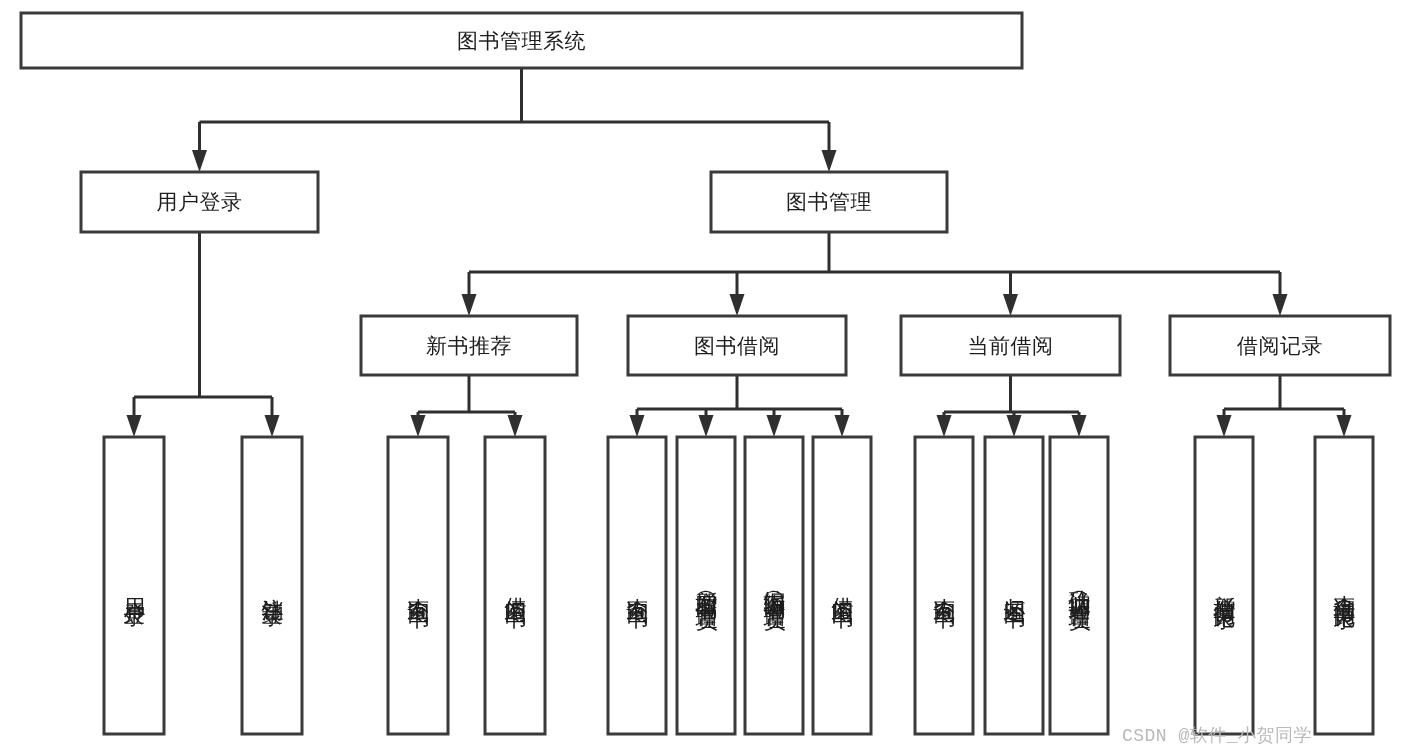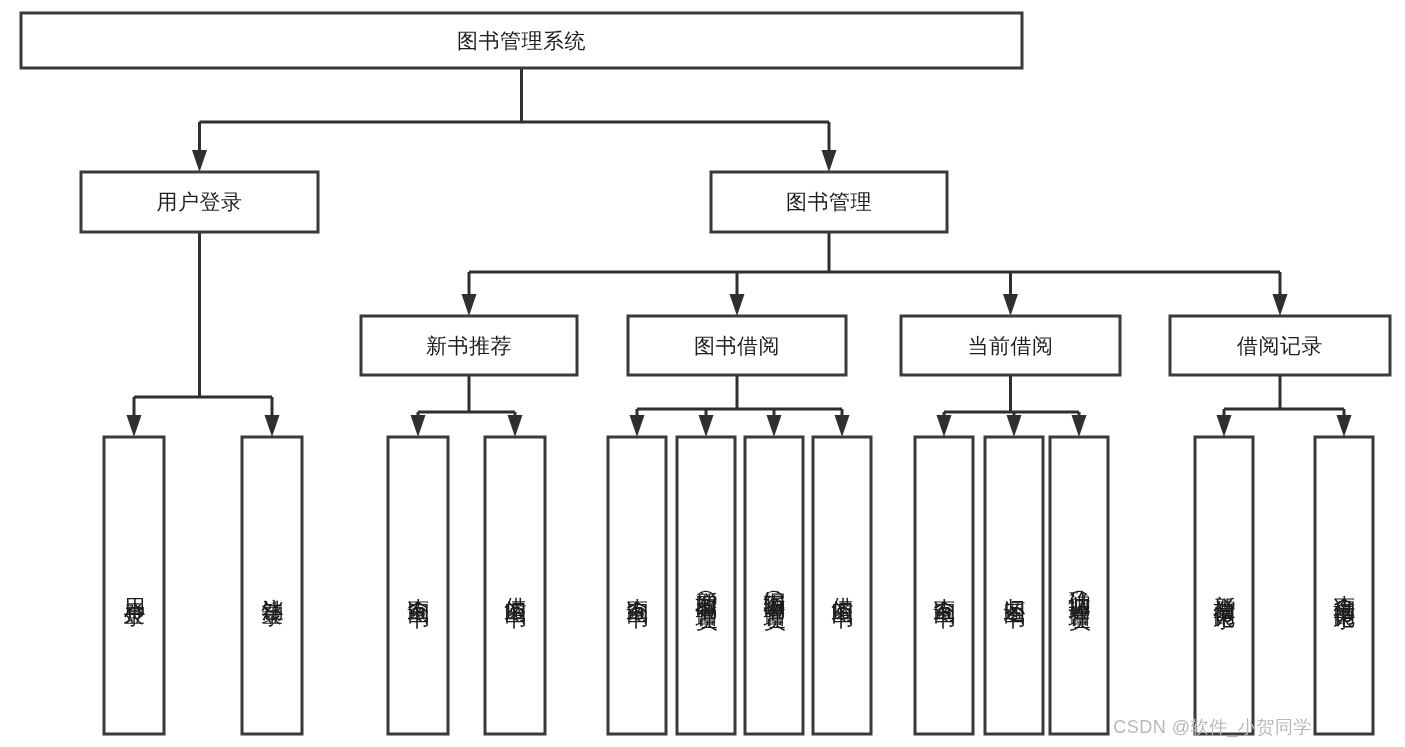--- a/index.html
+++ b/index.html
@@ -69,22 +69,22 @@
     font-size: 22px;
     line-height: 1.04;
     color: #1d1d1d;
     letter-spacing: 3px;
     white-space: nowrap;
     text-align: center;
   }
   .watermark {
     position: absolute;
     right: 8px;
-    bottom: 8px;
-    font-family: Liberation Sans, sans-serif;
+    bottom: 0;
+    font-family: Liberation Mono, monospace;
     font-size: 18px;
     color: #b9b9b9;
     letter-spacing: 0.5px;
     white-space: nowrap;
     pointer-events: none;
   }
 </style>
 </head>
 <body>
 

